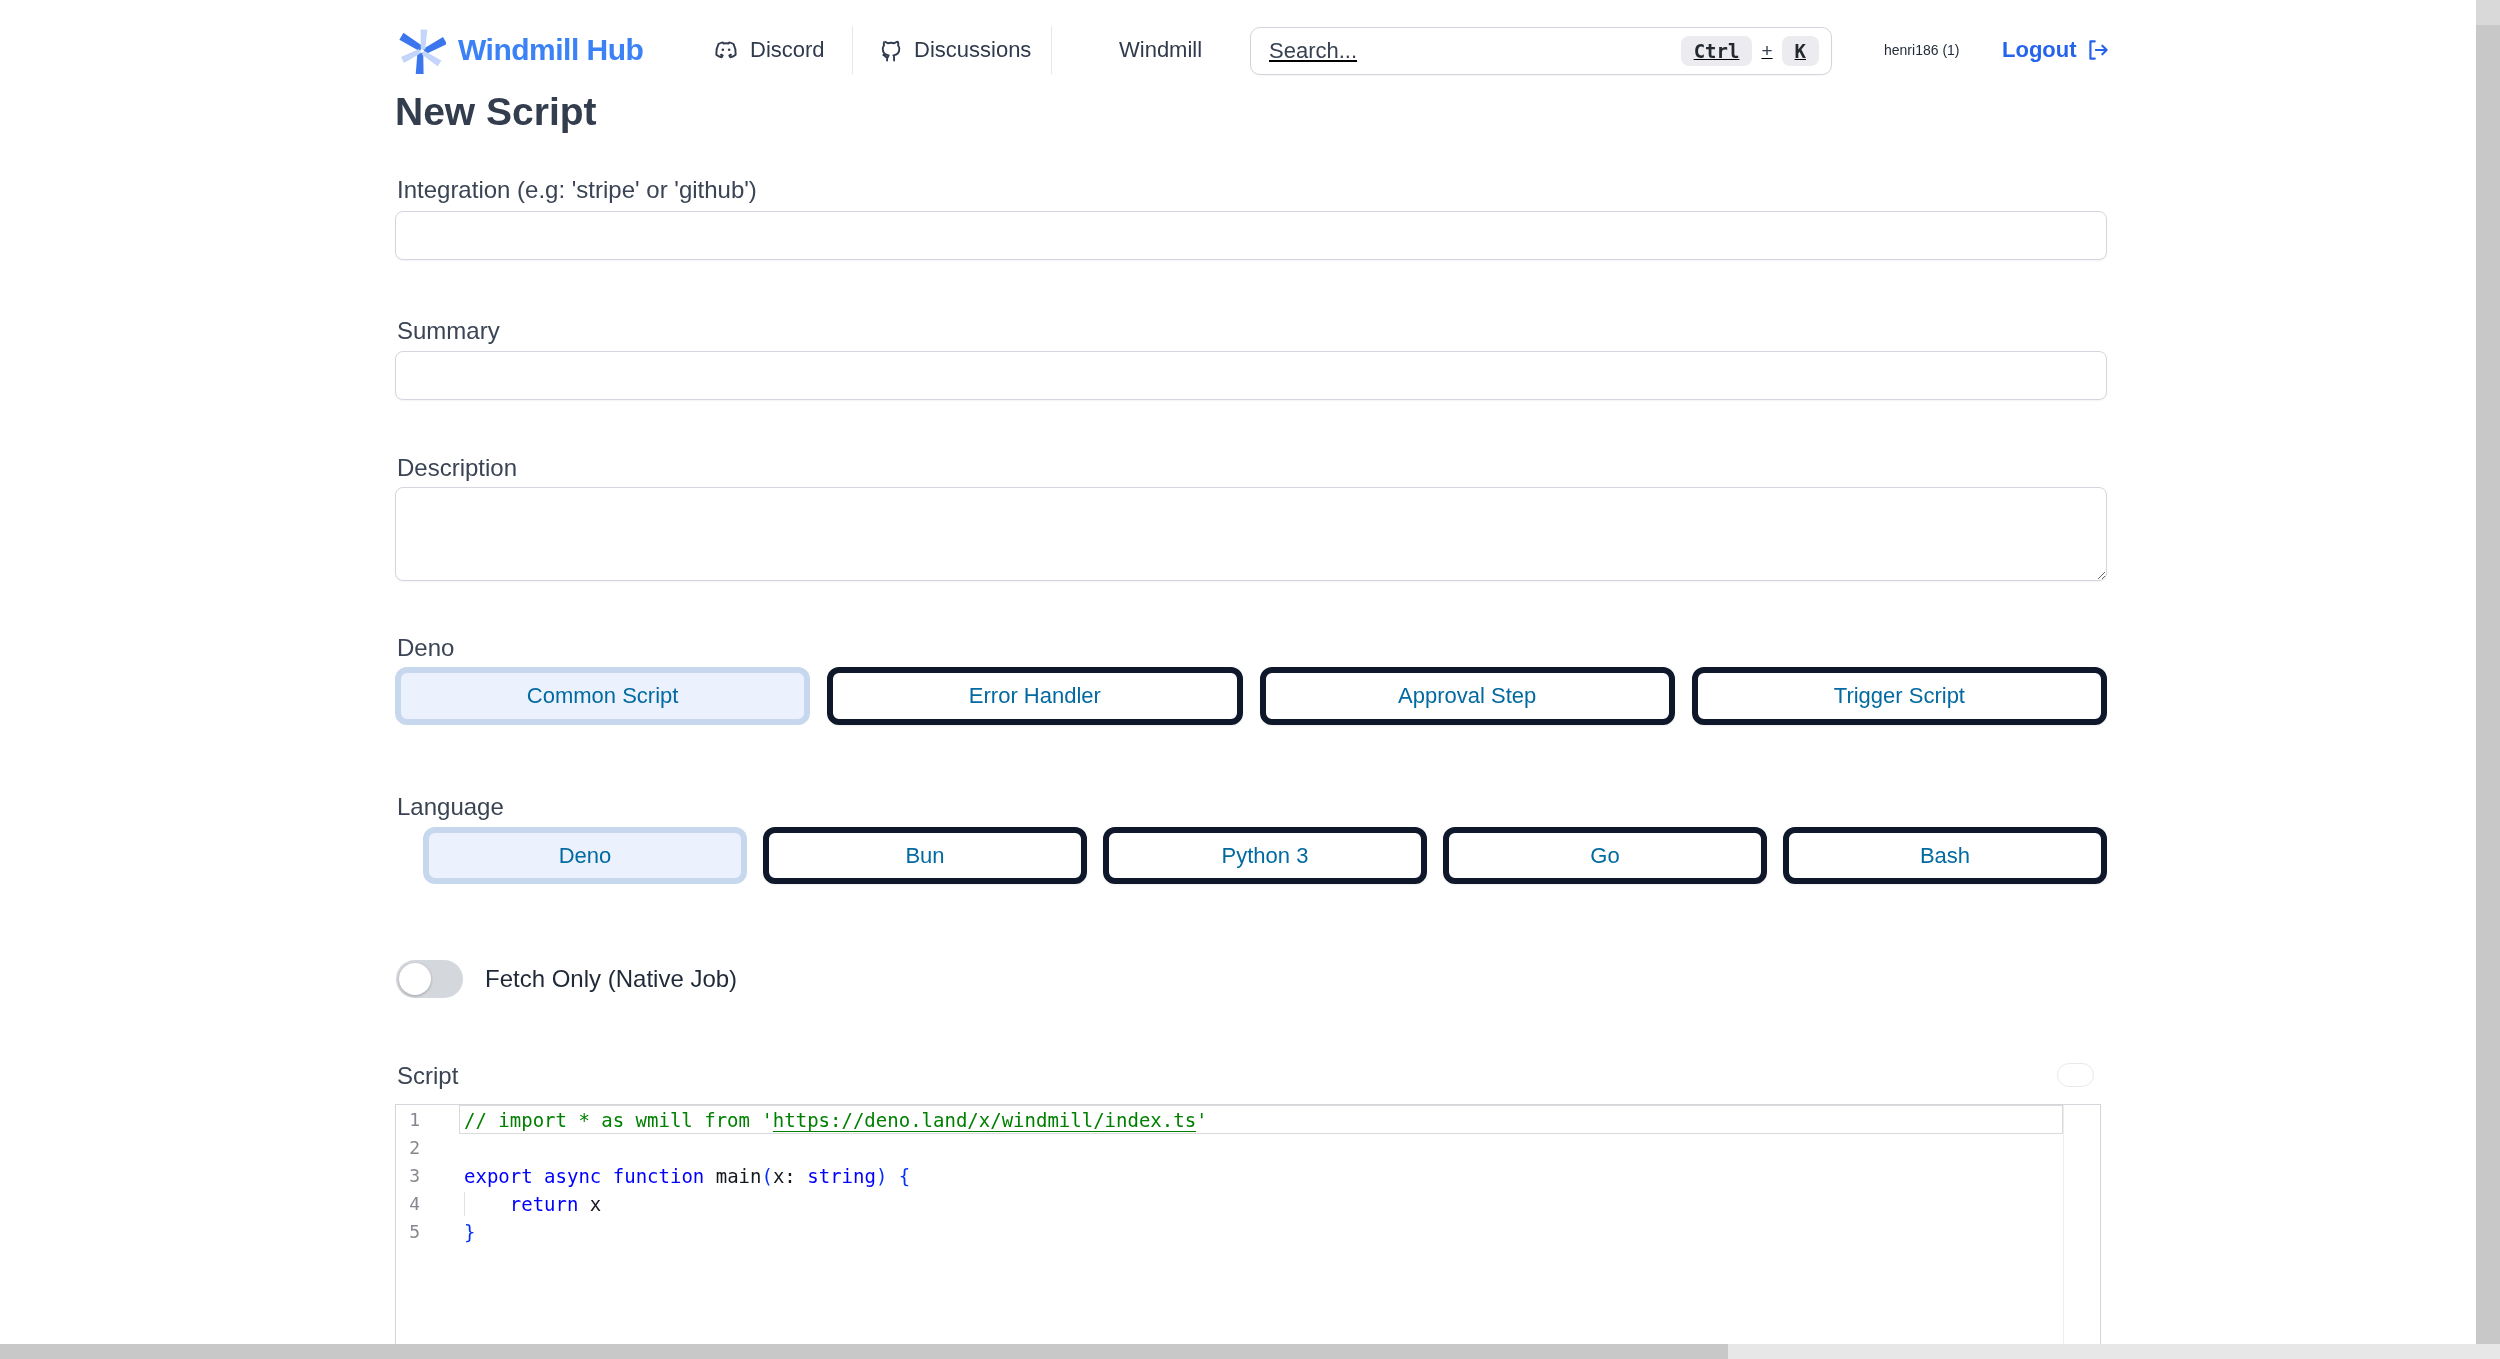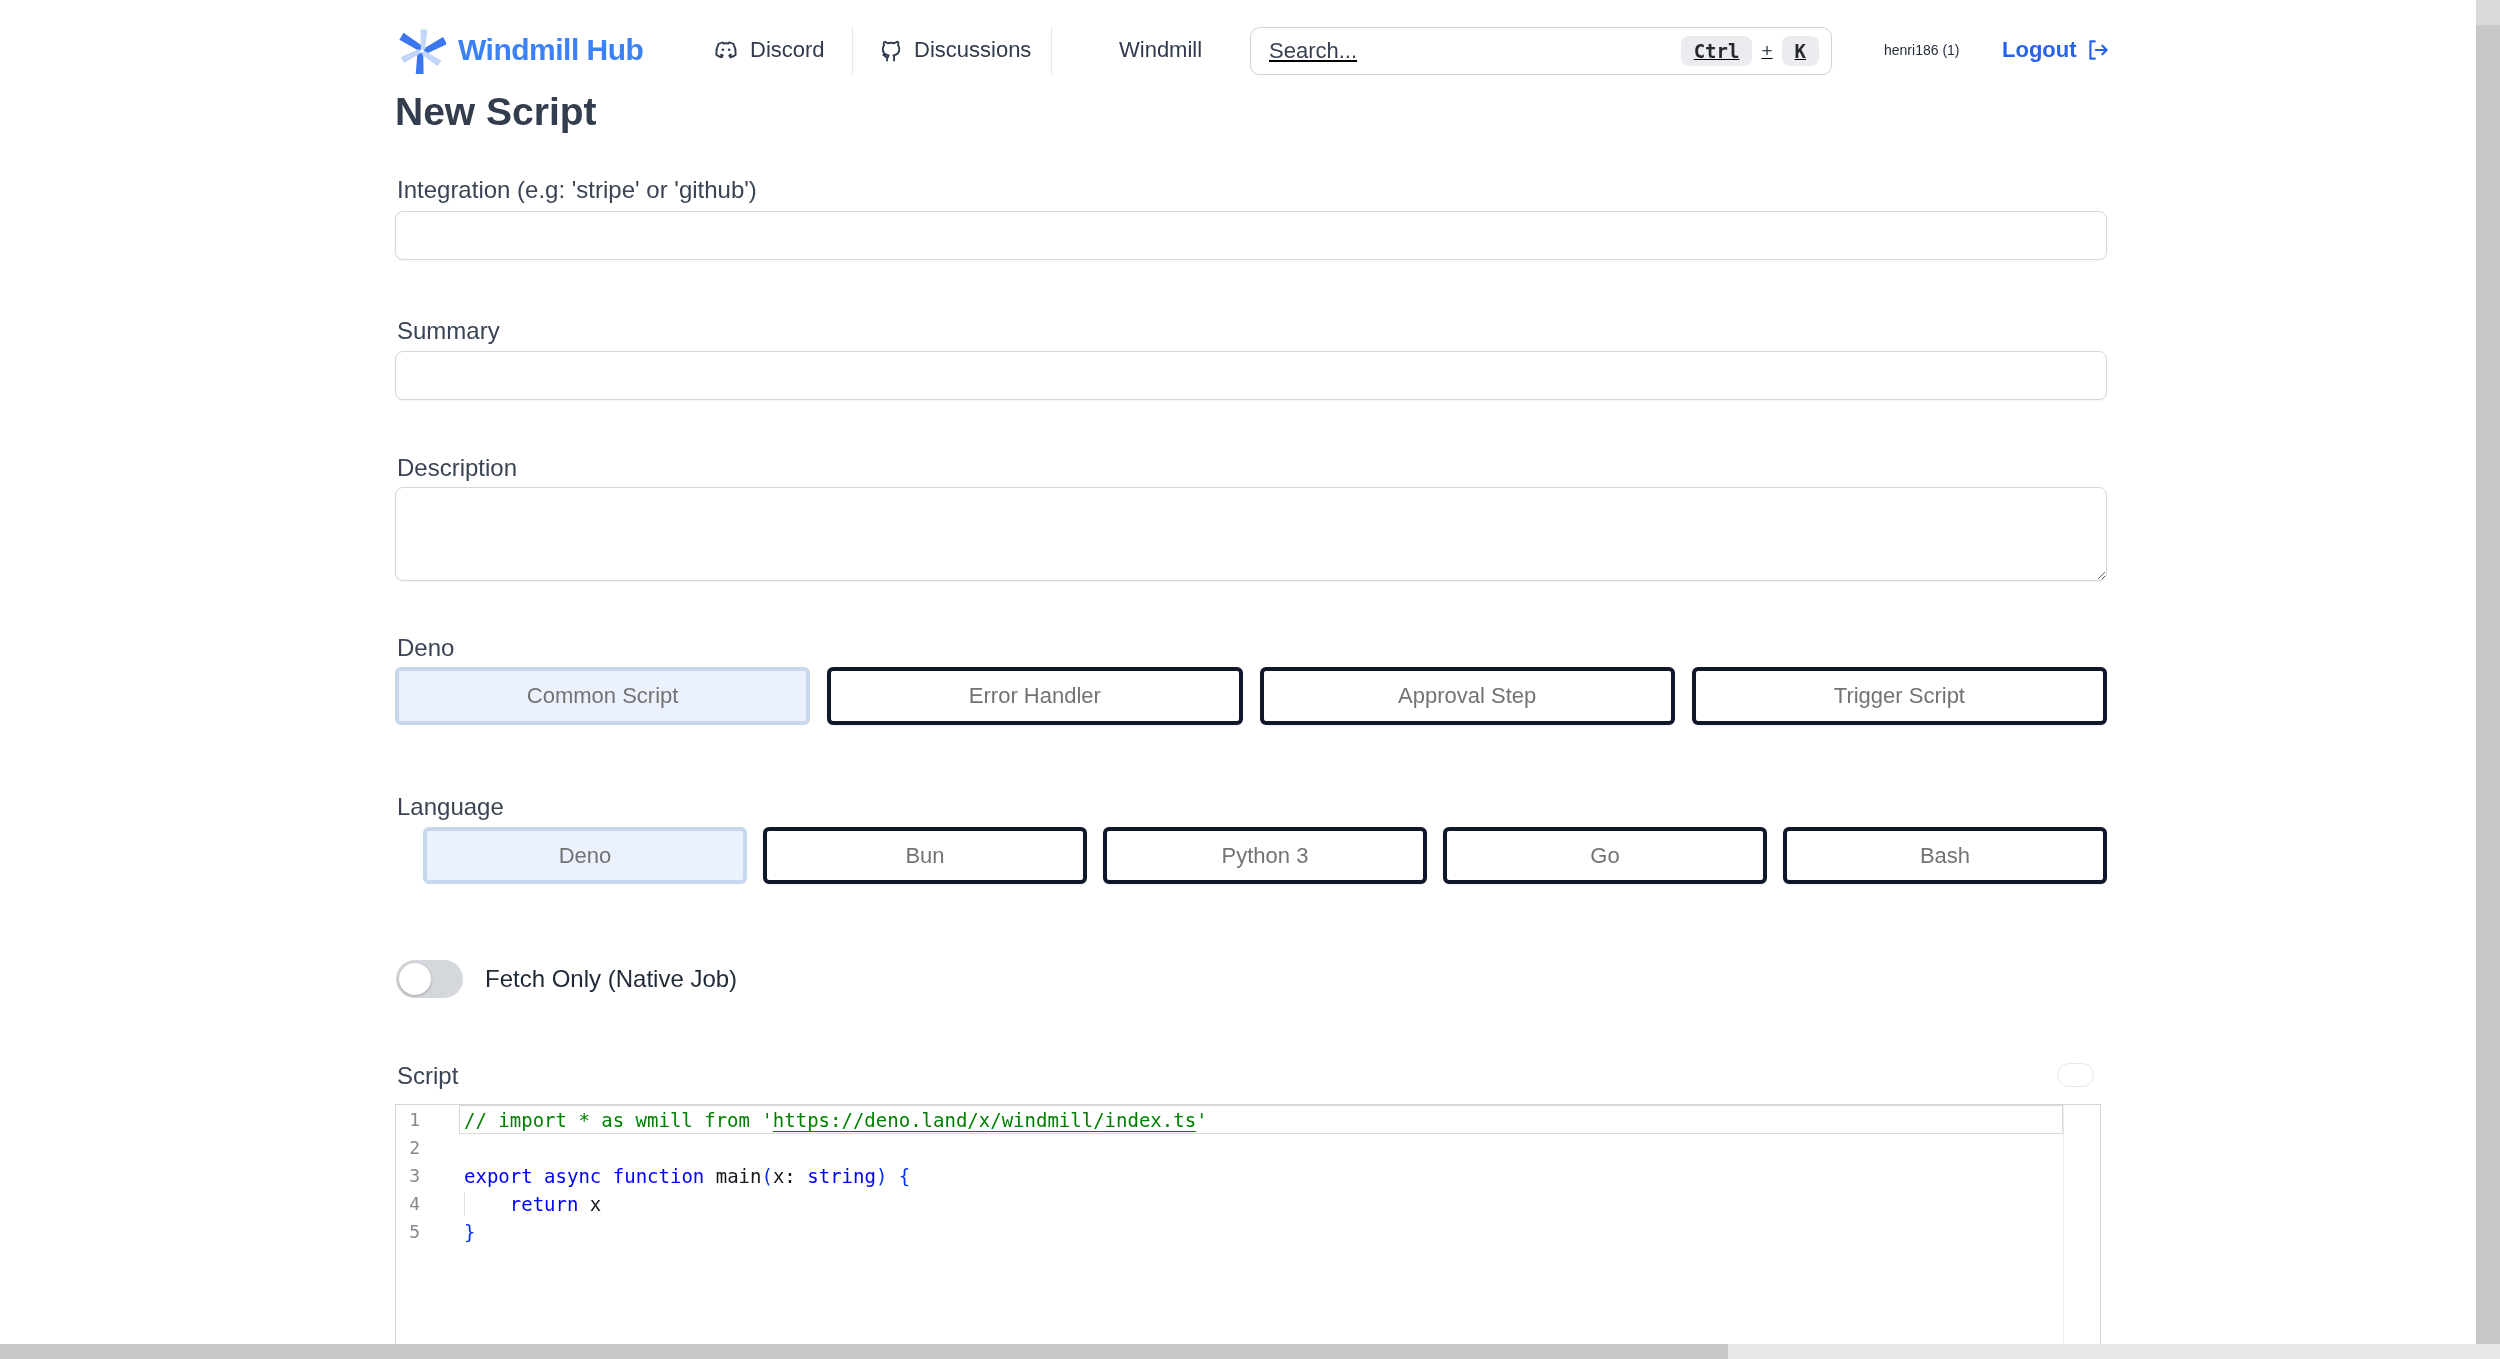--- a/index.html
+++ b/index.html
@@ -39,22 +39,22 @@
   .field-label { font-size:24px; color:#3a4454; left:2px; }
   .text-input { left:0; width:1712px; height:49px; border:1px solid #d3d7dd; border-radius:8px;
                 background:#fff; box-shadow:0 1px 2px rgba(0,0,0,.05); font-size:22px;
                 color:#1f2937; padding:0 16px; outline:none;
                 font-family:"Liberation Sans", sans-serif; }
   textarea.text-input { height:94px; padding:10px 16px; resize:vertical; }
 
   .seg-grid { left:0; width:1712px; display:grid; }
   #kind-grid { grid-template-columns:repeat(4,1fr); gap:17px; }
   #language-grid { grid-template-columns:repeat(5,1fr); gap:16px; }
-  .seg-btn { height:58px; background:#fff; border:4px solid #0f172a; border-radius:6px;
-             font-size:22px; color:#737373; font-family:"Liberation Sans", sans-serif;
+  .seg-btn { height:58px; background:#fff; border:6px solid #0f172a; border-radius:12px;
+             font-size:22px; color:#0369a1; font-family:"Liberation Sans", sans-serif;
              box-shadow:0 1px 2px rgba(0,0,0,.07); cursor:pointer; }
   #language-grid .seg-btn { height:57px; }
   .seg-btn.selected { background:var(--selected-bg); border-color:var(--selected-border); box-shadow:none; }
 
   #toggle-row { top:960px; left:1px; display:flex; align-items:center; gap:22px; }
   #fetch-toggle { width:67px; height:38px; border-radius:19px; background:#d4d7dc; position:relative; cursor:pointer; }
   #fetch-toggle .knob { position:absolute; left:3px; top:3px; width:32px; height:32px; border-radius:50%;
                         background:#fff; box-shadow:0 1px 3px rgba(0,0,0,.25); }
   #toggle-row .tlabel { font-size:24px; font-weight:500; color:#1f2937; }
 

